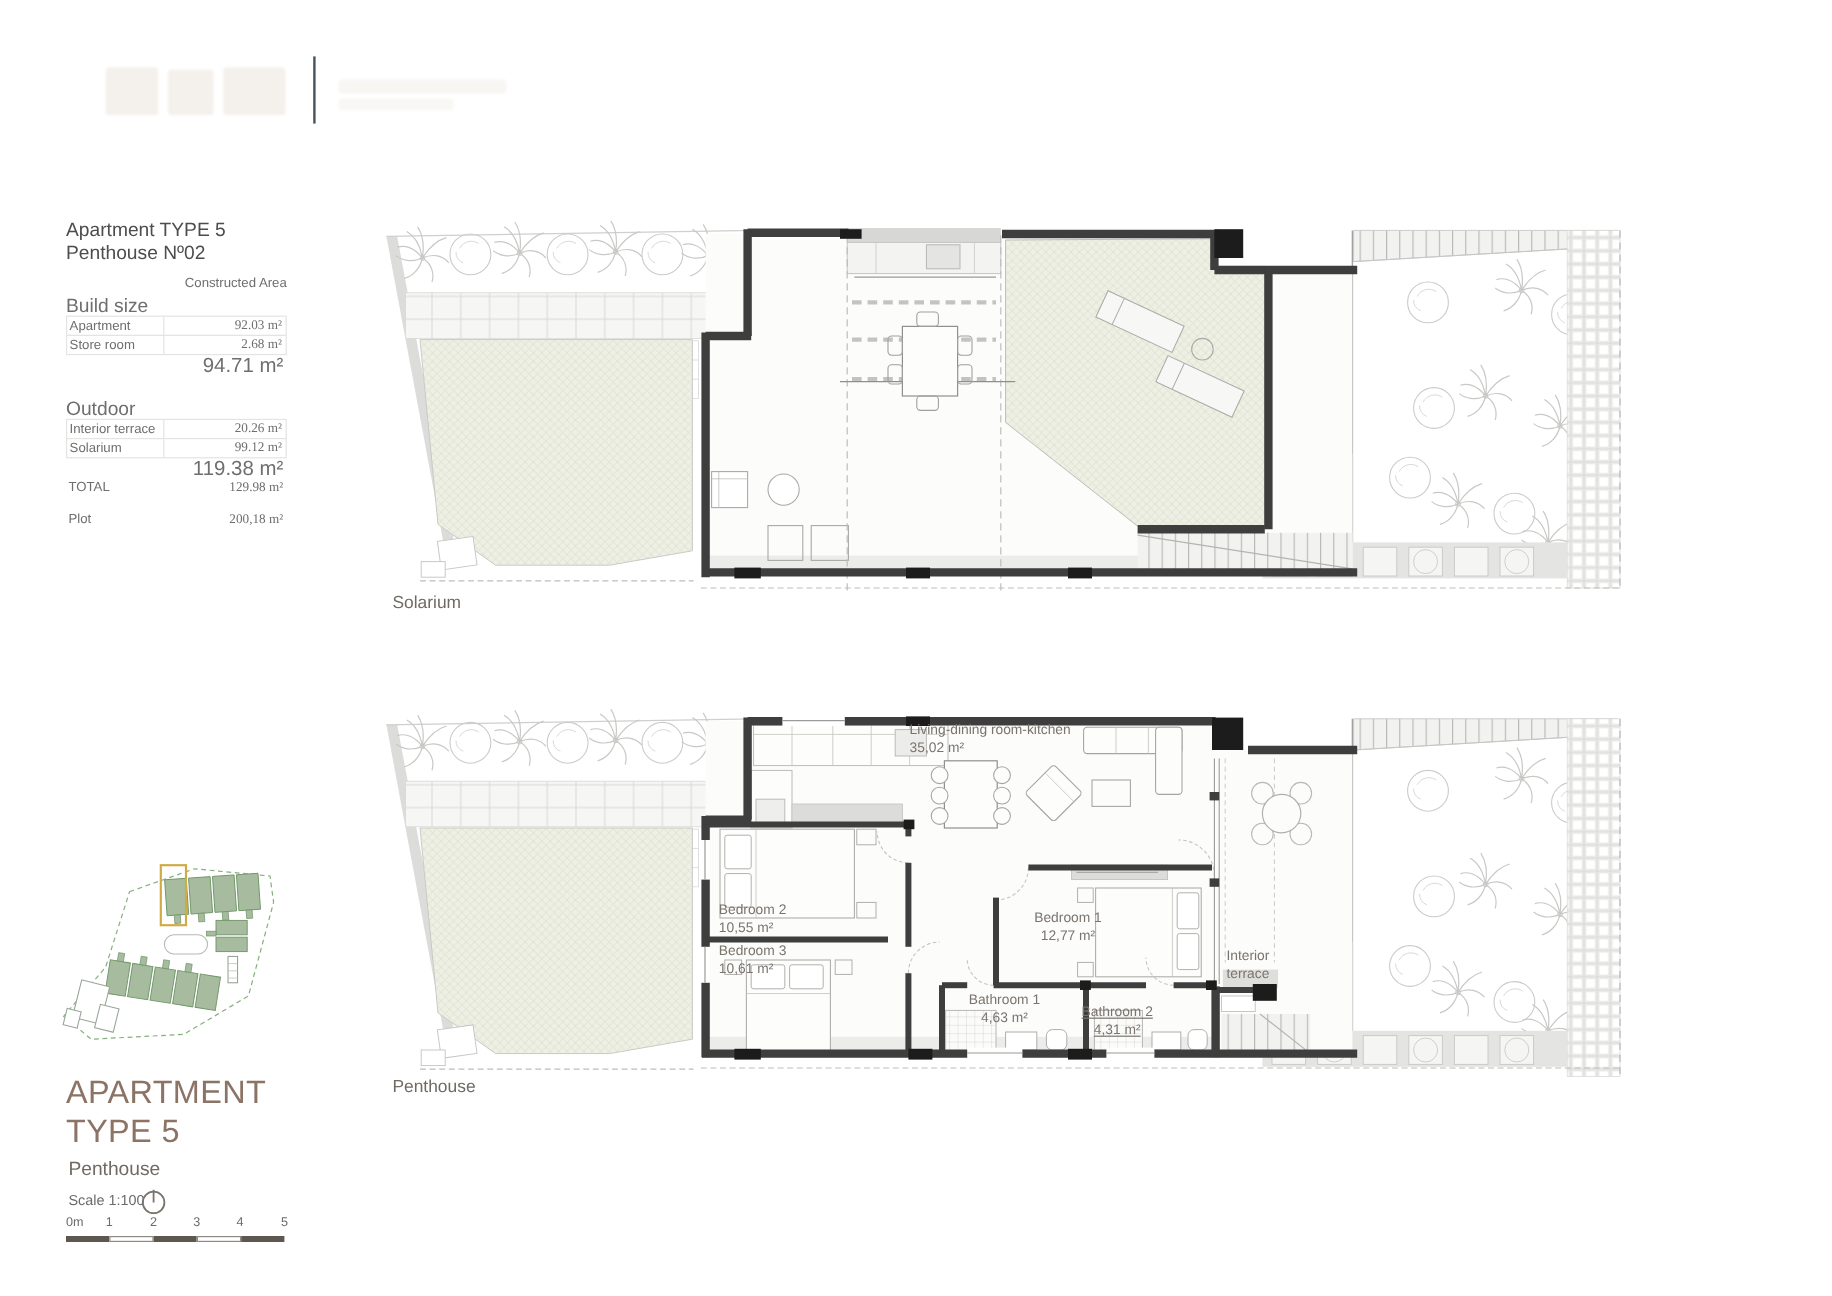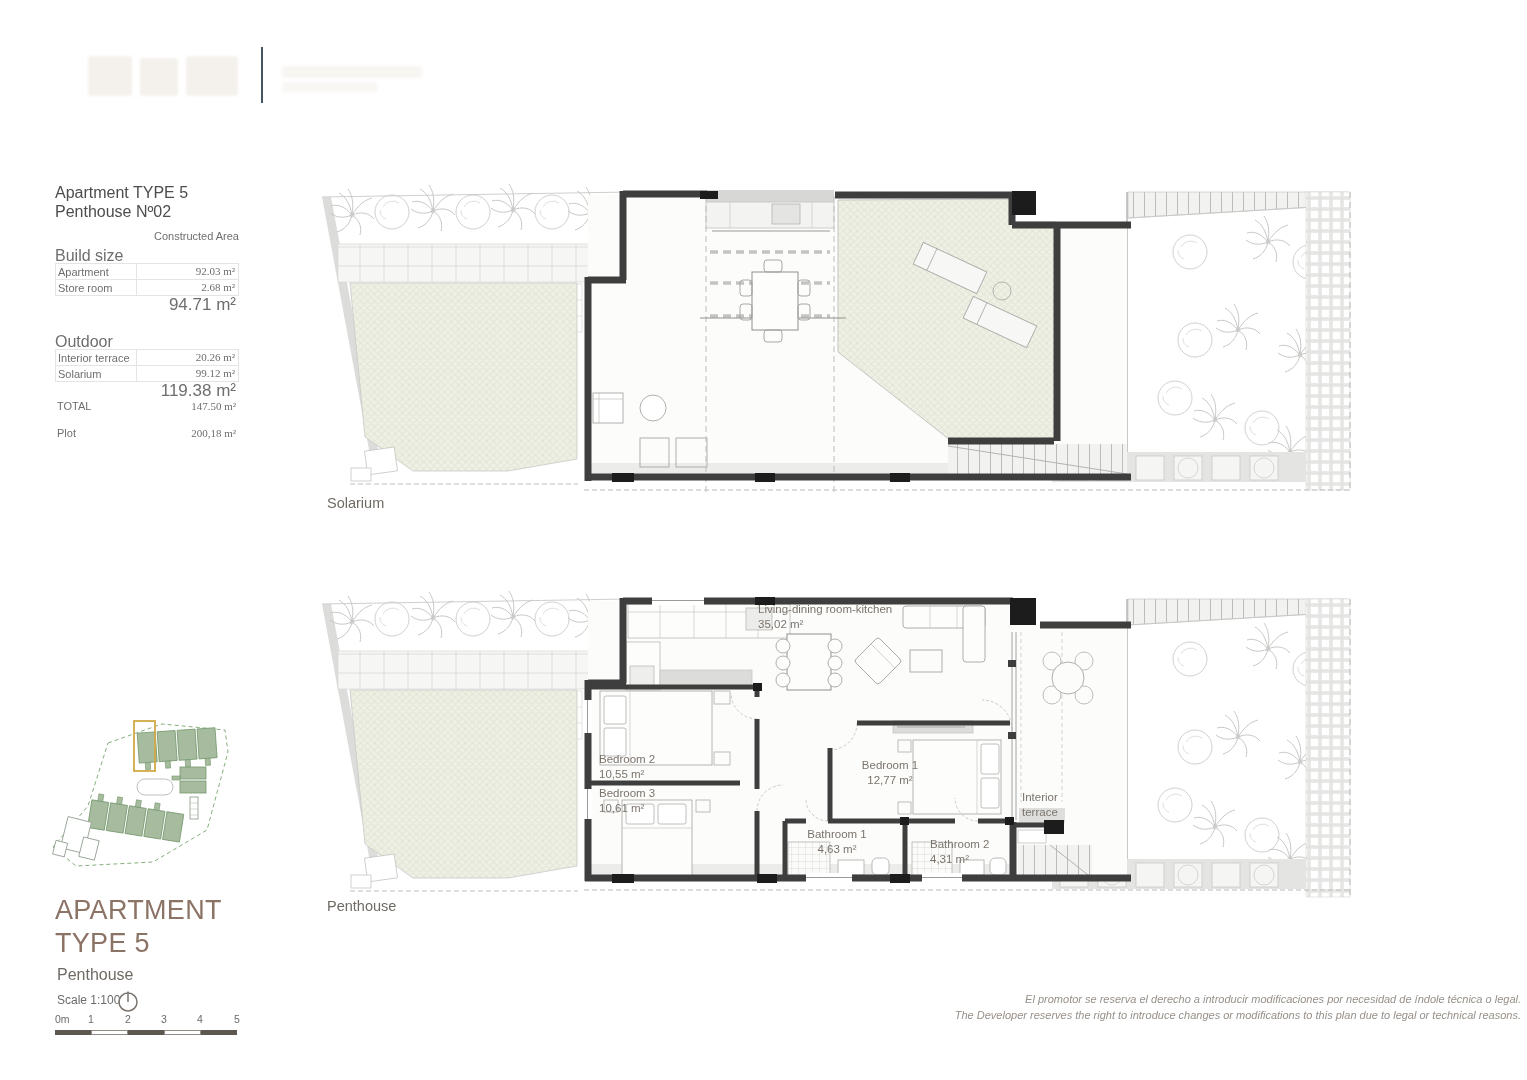--- a/index.html
+++ b/index.html
@@ -398,21 +398,21 @@
     <span class="val">20.26 m²</span>
   </div>
   <div class="irow bordered">
     <span>Solarium</span>
     <span class="val">99.12 m²</span>
   </div>
   <div class="subtotal">119.38 m²</div>
   <div class="gap2"></div>
   <div class="irow plain">
     <span>TOTAL</span>
-    <span class="val">147.50 m²</span>
+    <span class="val">129.98 m²</span>
   </div>
   <div class="gap12"></div>
   <div class="irow plain">
     <span>Plot</span>
     <span class="val">200,18 m²</span>
   </div>
 </div>
 
 <div class="caption" style="left:327px;top:495px;">Solarium</div>
 <div class="caption" style="left:327px;top:898px;">Penthouse</div>
@@ -430,21 +430,21 @@
   <span class="ar">10,61 m²</span>
 </div>
 <div class="lbl" style="left:840px;top:758px;width:100px;text-align:center;">
   <span class="nm">Bedroom 1</span>
   <span class="ar">12,77 m²</span>
 </div>
 <div class="lbl" style="left:792px;top:827px;width:90px;text-align:center;">
   <span class="nm">Bathroom 1</span>
   <span class="ar">4,63 m²</span>
 </div>
-<div class="lbl" style="left:930px;top:837px;width:90px;">
+<div class="lbl" style="left:886px;top:837px;width:90px;text-align:center;text-decoration:underline;">
   <span class="nm">Bathroom 2</span>
   <span class="ar">4,31 m²</span>
 </div>
 <div class="lbl" style="left:1022px;top:790px;width:52px;">
   <span class="nm">Interior terrace</span>
 </div>
 
 <div class="big-title">
   <div>APARTMENT</div>
   <div>TYPE 5</div>
@@ -463,18 +463,14 @@
 <span class="tick" style="left:200px;">4</span>
 <span class="tick" style="left:237px;">5</span>
 <div class="scalebar">
   <div class="seg dark"></div>
       <div class="seg light"></div>
       <div class="seg dark"></div>
   <div class="seg light"></div>
       <div class="seg dark"></div>
 </div>
 
-<div class="disclaimer">
-  <div>El promotor se reserva el derecho a introducir modificaciones por necesidad de índole técnica o legal.</div>
-  <div>The Developer reserves the right to introduce changes or modifications to this plan due to legal or technical reasons.</div>
-</div>
 
 </div>
 
 </body></html>

